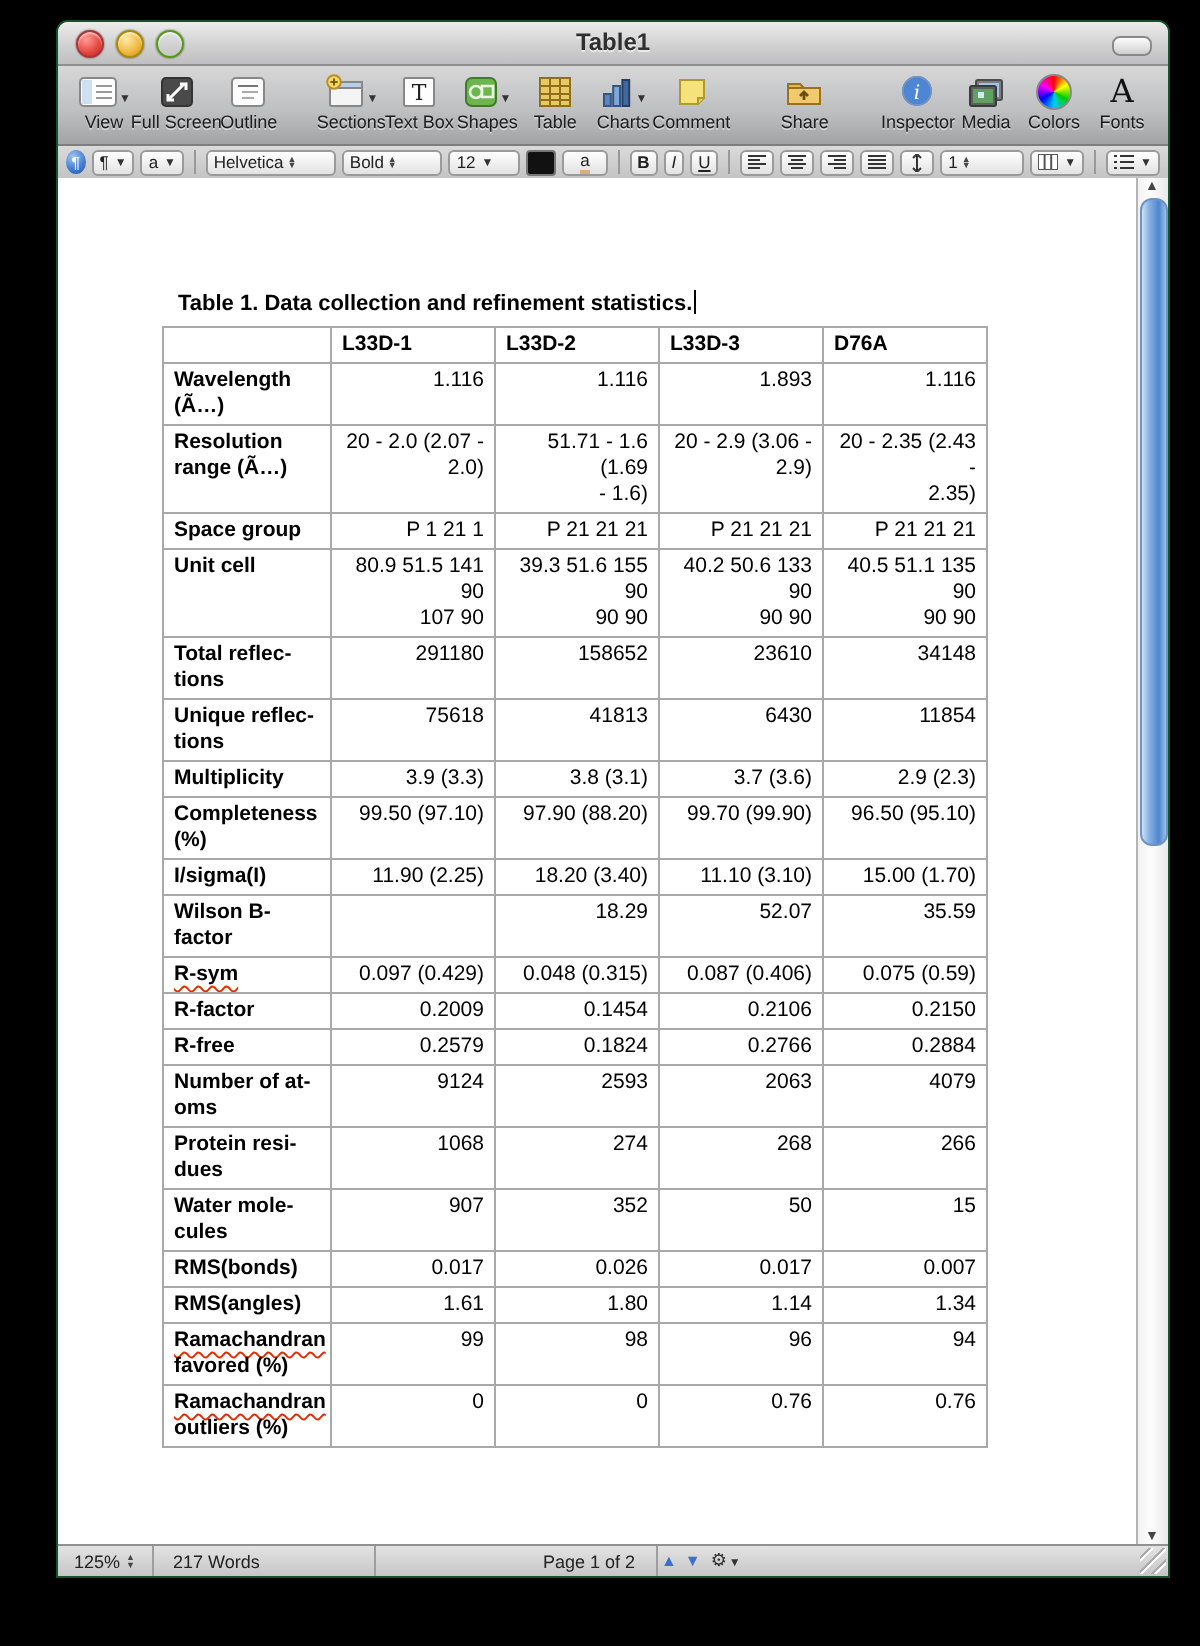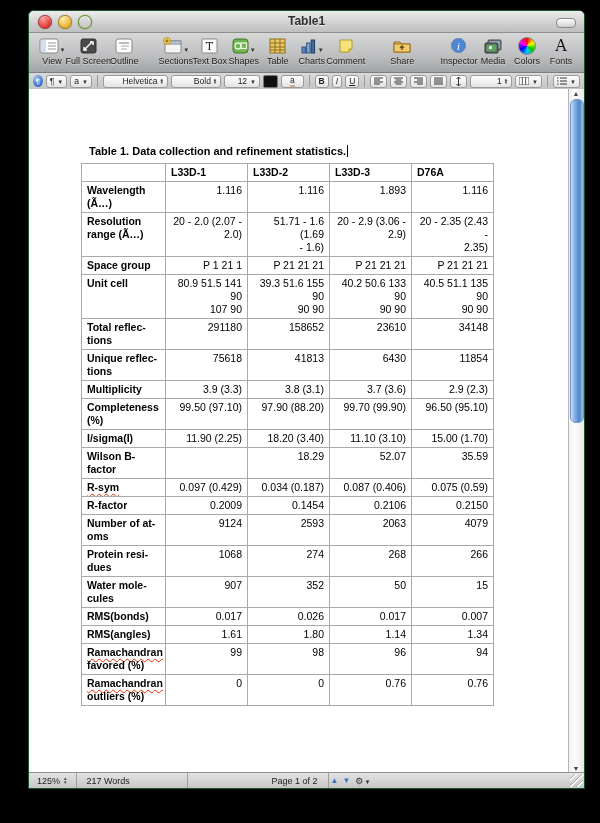--- a/index.html
+++ b/index.html
@@ -30,21 +30,21 @@
   .sp1{width:26px;} .sp3{width:34px;}
   svg{display:block}
   #colors-wheel{width:16px;height:16px;border-radius:50%;border:1px solid #888;
     background:conic-gradient(#f00,#ff0,#0c0,#0cf,#00f,#f0f,#f00);}
   .fontA{font-family:"DejaVu Serif","Liberation Serif",serif;font-size:16px;line-height:16px;color:#111;}
   
   #formatbar{height:16px;display:flex;align-items:center;padding:0 4px;gap:3px;
     background:linear-gradient(#dadada,#c4c4c4);border-bottom:1px solid #8b8b8b;font-size:9px;color:#222;}
   .fb-btn{background:linear-gradient(#fff,#e2e2e2);border:1px solid #9a9a9a;border-radius:3px;
     height:11px;display:flex;align-items:center;padding:0 3px;gap:2px;font-size:8.5px;color:#222;}
-  .fb-combo{width:70px;justify-content:flex-end;}
+  .fb-combo{width:70px;justify-content:flex-start;}
   .fb-combo.small{width:34px;}
   .stp{display:flex;flex-direction:column;font-size:4.5px;line-height:3.5px;color:#444;}
   .blue-ball{width:12px;height:12px;border-radius:50%;background:radial-gradient(circle at 35% 28%,#9cc4f0,#3f7ad0 60%,#2a58a8);
     color:#fff;font-size:8px;display:flex;align-items:center;justify-content:center;}
   .swatch-black{width:16px;height:11px;background:#111;border:1px solid #777;border-radius:2px;}
   .sep{width:1px;height:12px;background:#999;margin:0 2px;}
   .al svg{display:block}
   .fb-right{margin-left:auto;display:flex;align-items:center;gap:3px;}
   
   #content{position:absolute;left:0;top:78px;right:0;bottom:15px;background:#fde047;overflow:hidden;}
@@ -438,30 +438,37 @@
                   <td class="lab">Wilson B-
 factor</td>
                   <td class="val"></td>
                   <td class="val">18.29</td>
                   <td class="val">52.07</td>
                   <td class="val">35.59</td>
                 </tr>
                 <tr>
                   <td class="lab"><span class="sq">R-sym</span></td>
                   <td class="val">0.097 (0.429)</td>
-                  <td class="val">0.034 (0.187)</td>
+                  <td class="val">0.048 (0.315)</td>
                   <td class="val">0.087 (0.406)</td>
                   <td class="val">0.075 (0.59)</td>
                 </tr>
                 <tr>
                   <td class="lab">R-factor</td>
                   <td class="val">0.2009</td>
                   <td class="val">0.1454</td>
                   <td class="val">0.2106</td>
                   <td class="val">0.2150</td>
+                </tr>
+                <tr>
+                  <td class="lab">R-free</td>
+                  <td class="val">0.2579</td>
+                  <td class="val">0.1824</td>
+                  <td class="val">0.2766</td>
+                  <td class="val">0.2884</td>
                 </tr>
                 <tr>
                   <td class="lab">Number of at-
 oms</td>
                   <td class="val">9124</td>
                   <td class="val">2593</td>
                   <td class="val">2063</td>
                   <td class="val">4079</td>
                 </tr>
                 <tr>

